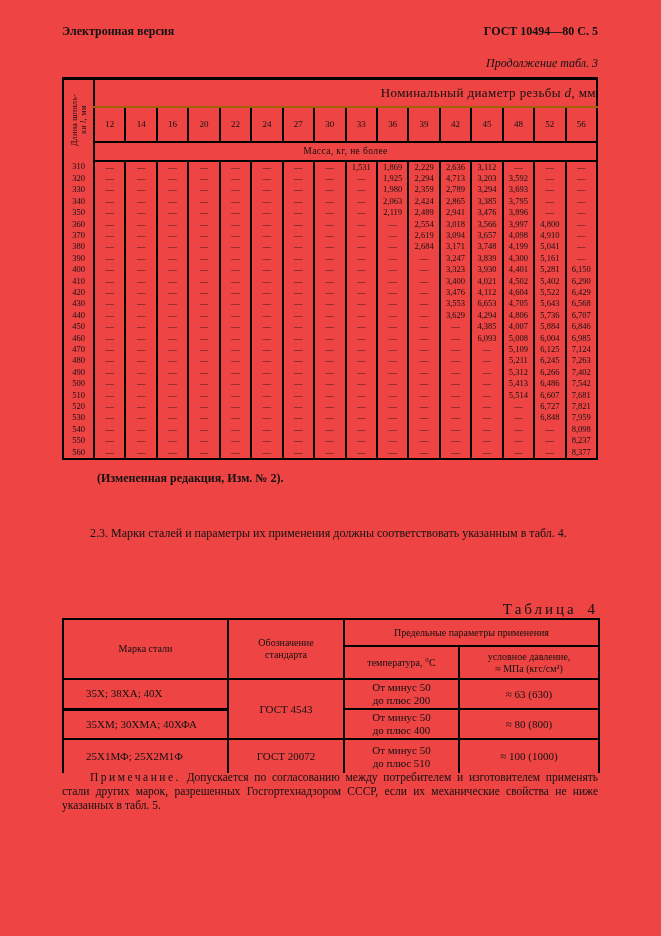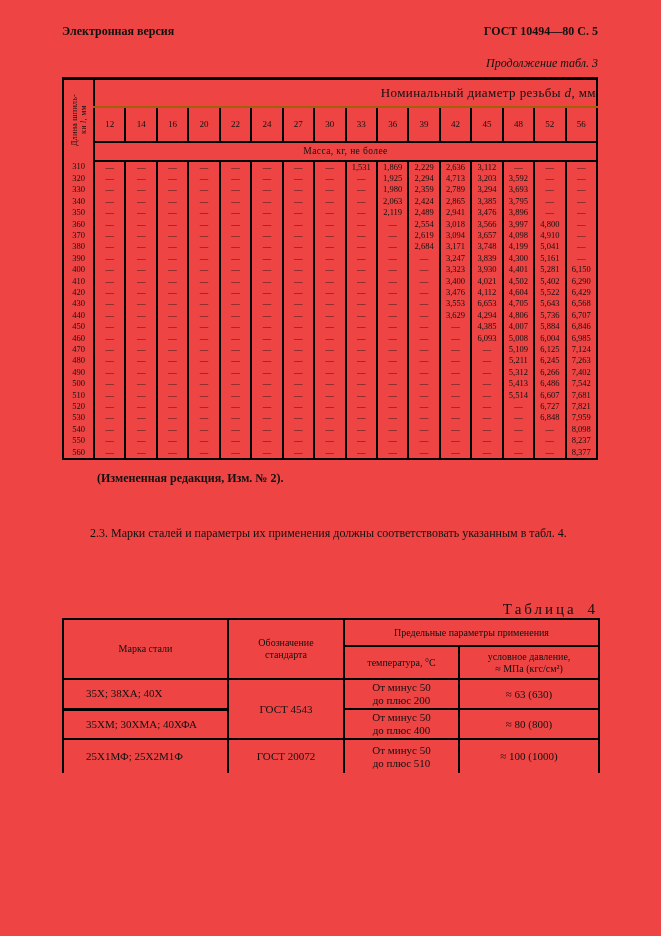--- a/index.html
+++ b/index.html
@@ -661,14 +661,17 @@
       <tr class="r3">
         <td class="mark">25Х1МФ; 25Х2М1Ф</td>
         <td>ГОСТ 20072</td>
         <td>От минус 50
 до плюс 510</td>
         <td>≈ 100 (1000)</td>
       </tr>
     </tbody>
   </table>
 
+  <div class="note">
+    <p class="lead"><span class="note-label">Примечание.</span><span> Допускается по согласованию между потребителем и изготовителем применять стали других марок, разрешенных Госгортехнадзором СССР, если их механические свойства не ниже указанных в табл. 5.</span></p>
+  </div>
 
 </div>
 
 </body></html>

